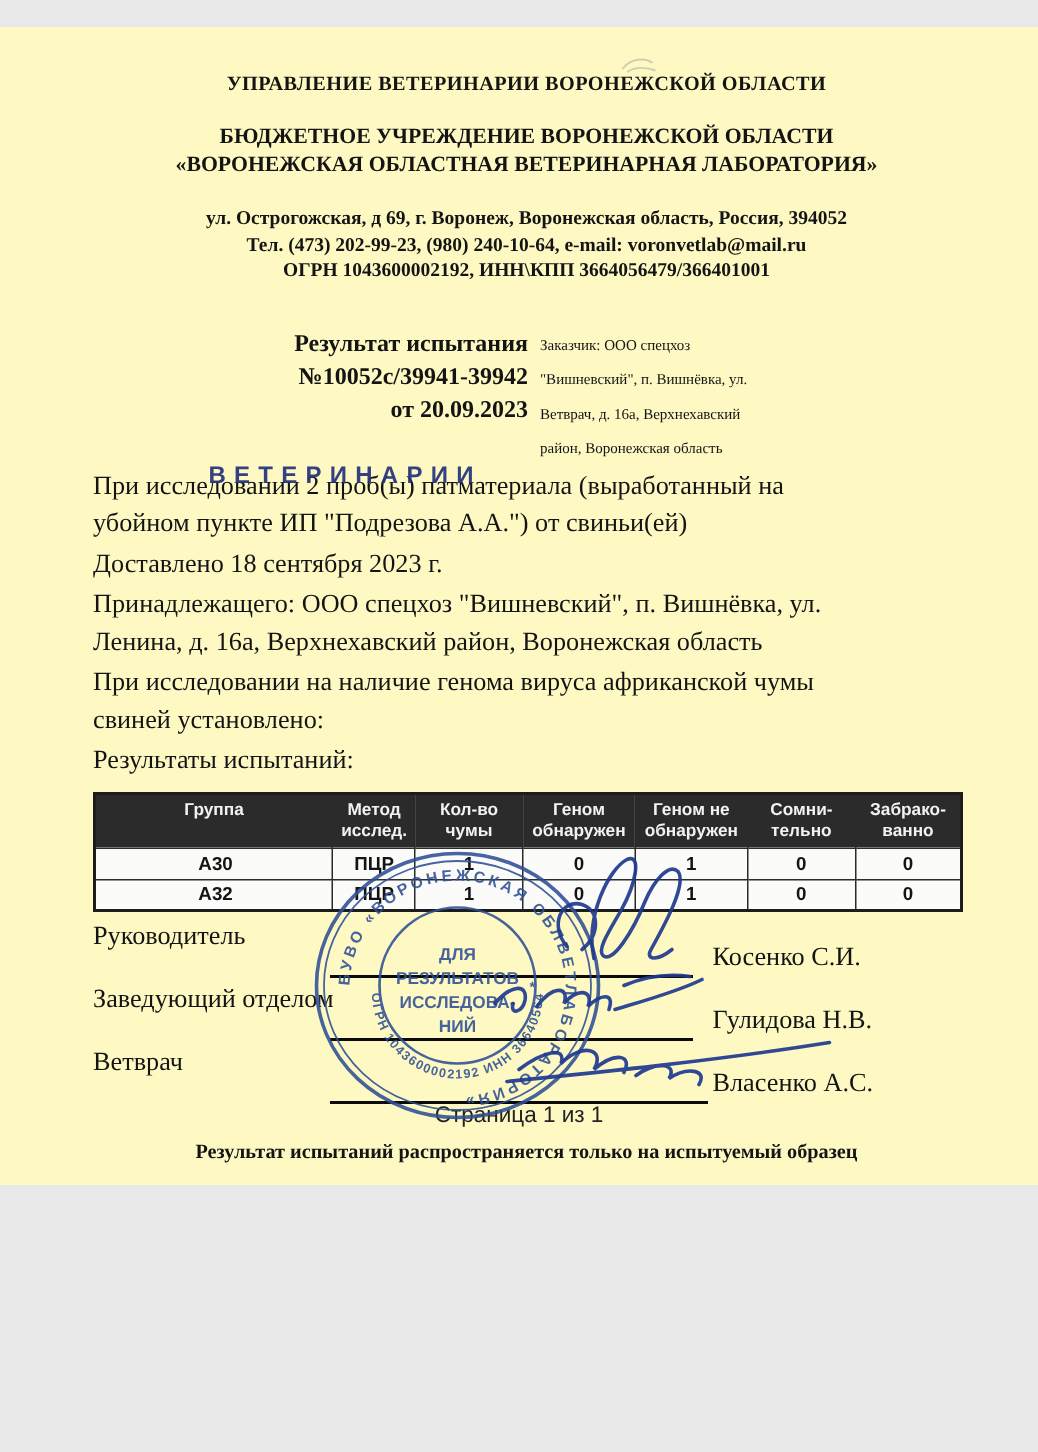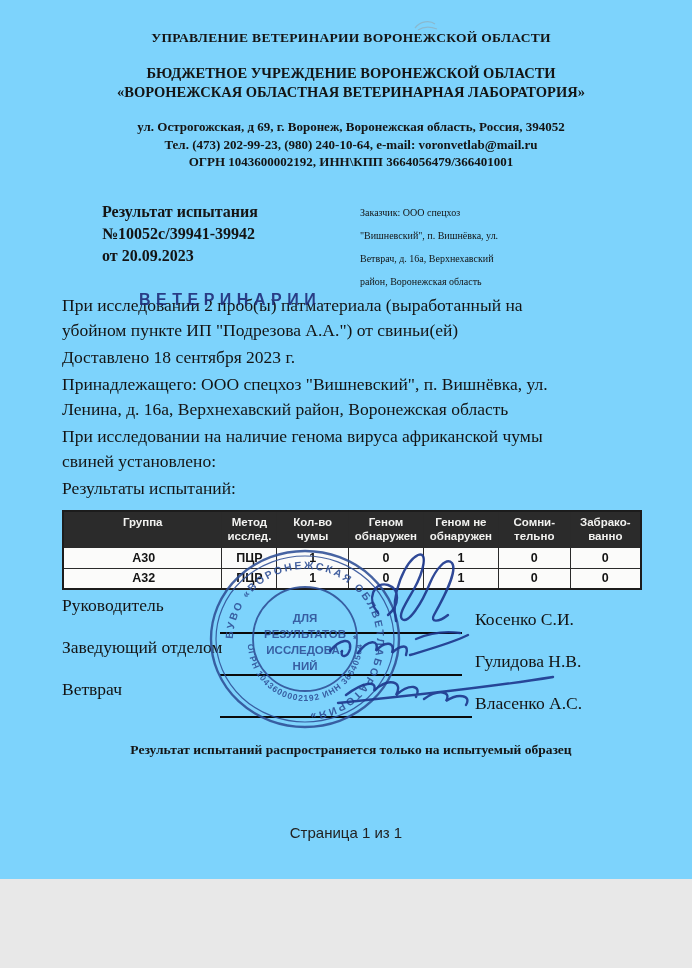--- a/index.html
+++ b/index.html
@@ -1,31 +1,31 @@
 <!DOCTYPE html>
 <html><head>
 <meta charset="utf-8">
 <style>
   * { margin:0; padding:0; box-sizing:border-box; }
   html,body { background:#e8e8e8; }
   .page {
-    position:relative; width:692px; height:879px; margin:0 auto;
-    background:#7dd3fc; overflow:hidden; color:#141414;
+    position:relative; width:692px; height:772px; margin:18px auto;
+    background:#fef9c3; overflow:hidden; color:#141414;
     font-family:"Liberation Serif", serif;
   }
   .content { padding:30px 52px 0 62px; }
 
   
   .org-line1 { text-align:center; font-size:13.5px; font-weight:600; letter-spacing:.3px; }
   .org-block2 { margin-top:18px; text-align:center; font-size:14.5px; font-weight:bold; line-height:19px; }
   .org-block3 { margin-top:16px; text-align:center; font-size:13px; font-weight:bold; line-height:17.5px; }
 
   
   .result-head { display:flex; margin-top:30px; min-height:92px; }
-  .result-title { width:250px; margin-left:40px; text-align:left;
+  .result-title { width:250px; margin-left:40px; text-align:right;
                   font-size:16px; font-weight:bold; line-height:22px; }
   .customer { margin-left:auto; width:280px; font-size:10px; line-height:23px; }
   .customer span { display:block; }
 
   
   .body-text { margin-top:0; font-size:17.5px; line-height:25px; }
   .body-text p { margin-top:2px; }
   .body-text p:first-child { margin-top:0; }
   .body-text span { display:block; }
 

